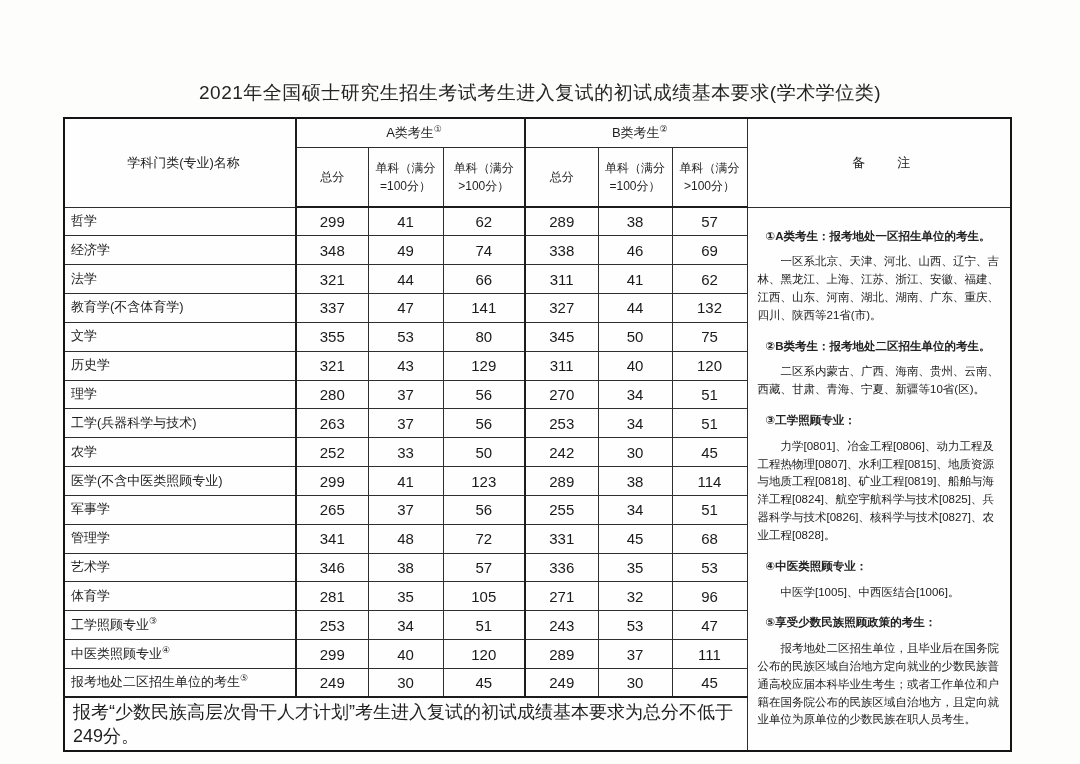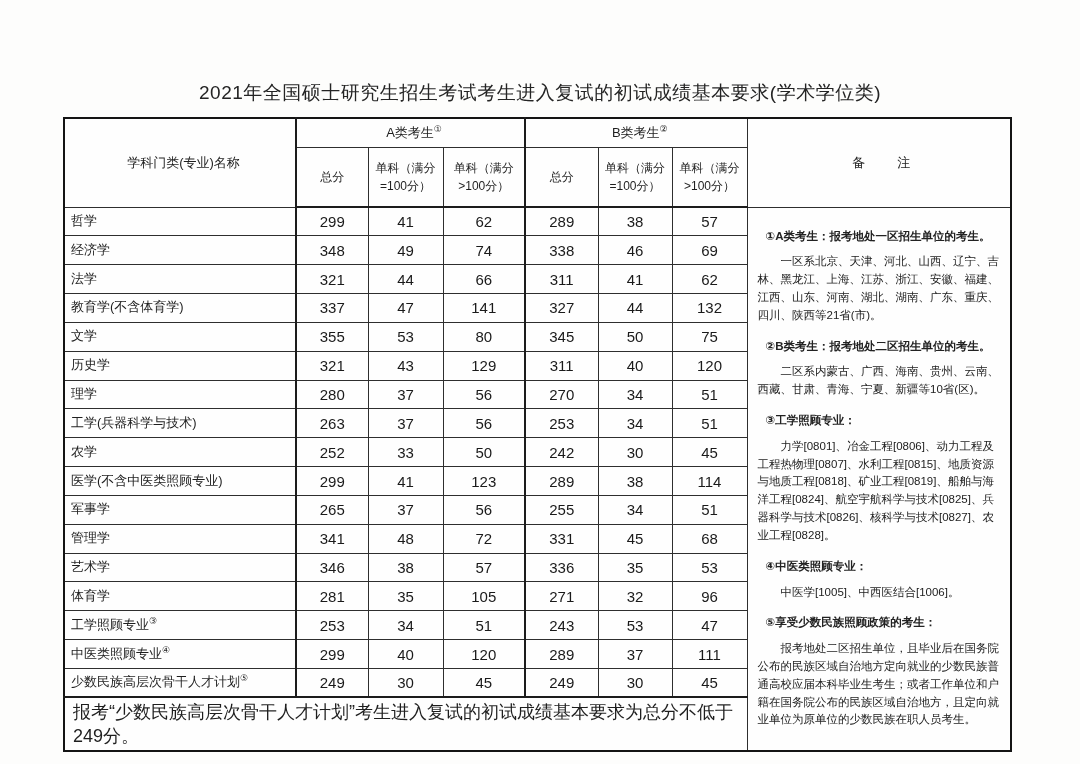--- a/index.html
+++ b/index.html
@@ -271,21 +271,21 @@
         <tr class="data-row">
           <td class="row-label"><span>中医类照顾专业</span><sup class="fn">④</sup></td>
           <td class="num-cell sep-left">299</td>
           <td class="num-cell">40</td>
           <td class="num-cell">120</td>
           <td class="num-cell sep-left">289</td>
           <td class="num-cell">37</td>
           <td class="num-cell">111</td>
         </tr>
         <tr class="data-row">
-          <td class="row-label"><span>少数民族高层次骨干人才计划</span><sup class="fn">⑤</sup></td>
+          <td class="row-label"><span>报考地处二区招生单位的考生</span><sup class="fn">⑤</sup></td>
           <td class="num-cell sep-left">249</td>
           <td class="num-cell">30</td>
           <td class="num-cell">45</td>
           <td class="num-cell sep-left">249</td>
           <td class="num-cell">30</td>
           <td class="num-cell">45</td>
         </tr>
         <tr class="footer-row">
           <td colspan="7">报考“少数民族高层次骨干人才计划”考生进入复试的初试成绩基本要求为总分不低于249分。</td>
         </tr>

